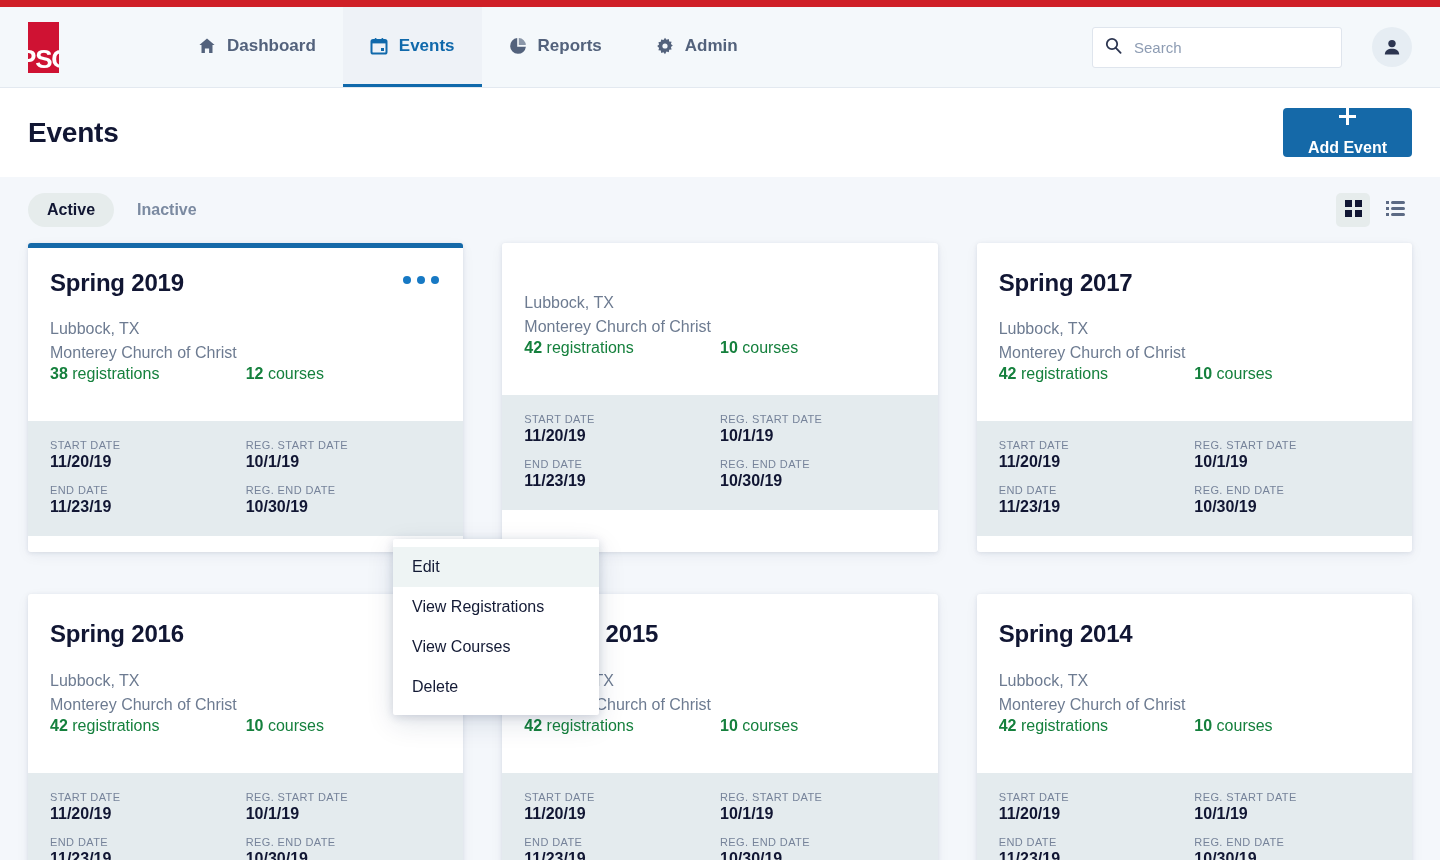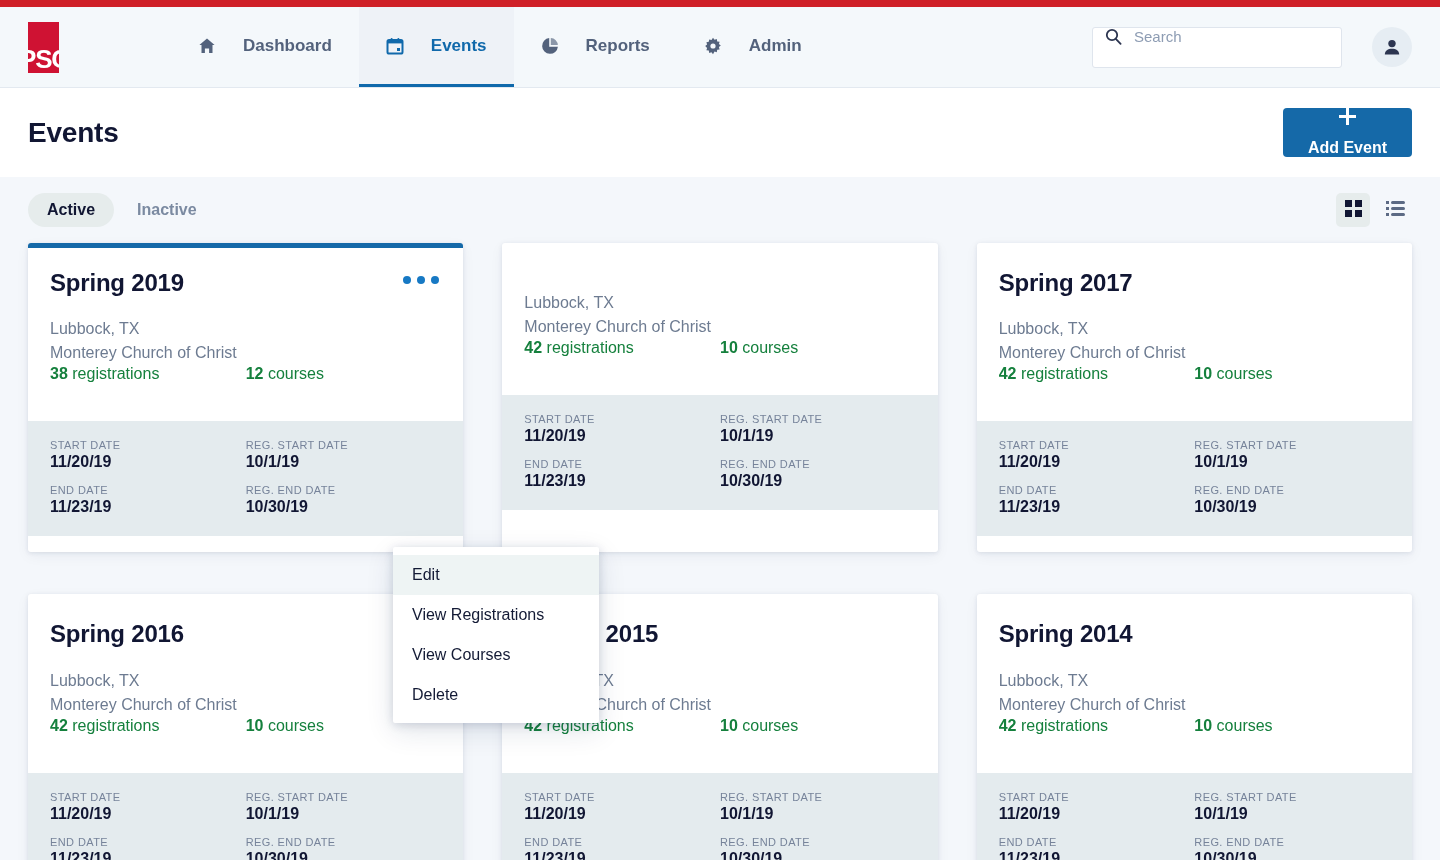--- a/index.html
+++ b/index.html
@@ -60,21 +60,21 @@
   }
 
   .nav {
     display: flex;
     align-items: stretch;
     margin-left: 112px;
   }
   .nav-item {
     display: flex;
     align-items: center;
-    gap: 27px;
+    gap: 11px;
     padding: 0 27px;
     font-size: 17px;
     font-weight: bold;
     color: #53627c;
     cursor: pointer;
     position: relative;
     border-bottom: 3px solid transparent;
     white-space: nowrap;
   }
   .nav-item.active {
@@ -93,21 +93,21 @@
     padding-right: 28px;
   }
 
   .search-box {
     width: 250px;
     height: 41px;
     background: #ffffff;
     border: 1px solid #dfe5ed;
     border-radius: 3px;
     display: flex;
-    align-items: flex-start;
+    align-items: center;
     padding: 0 12px;
     gap: 12px;
   }
   .search-box input {
     border: none;
     outline: none;
     font-family: inherit;
     font-size: 15px;
     color: #111633;
     background: transparent;
@@ -293,21 +293,21 @@
   .date-v {
     font-size: 16px;
     font-weight: bold;
     color: #111633;
   }
 
   
   .menu {
     position: absolute;
     left: 393px;
-    top: 304px;
+    top: 296px;
     width: 206px;
     background: #ffffff;
     box-shadow: 0 2px 10px rgba(20,40,80,0.16), 0 8px 28px rgba(20,40,80,0.12);
     border-radius: 2px;
     padding: 8px 0;
     z-index: 50;
   }
   .menu-item {
     padding: 11px 19px;
     font-size: 16px;

